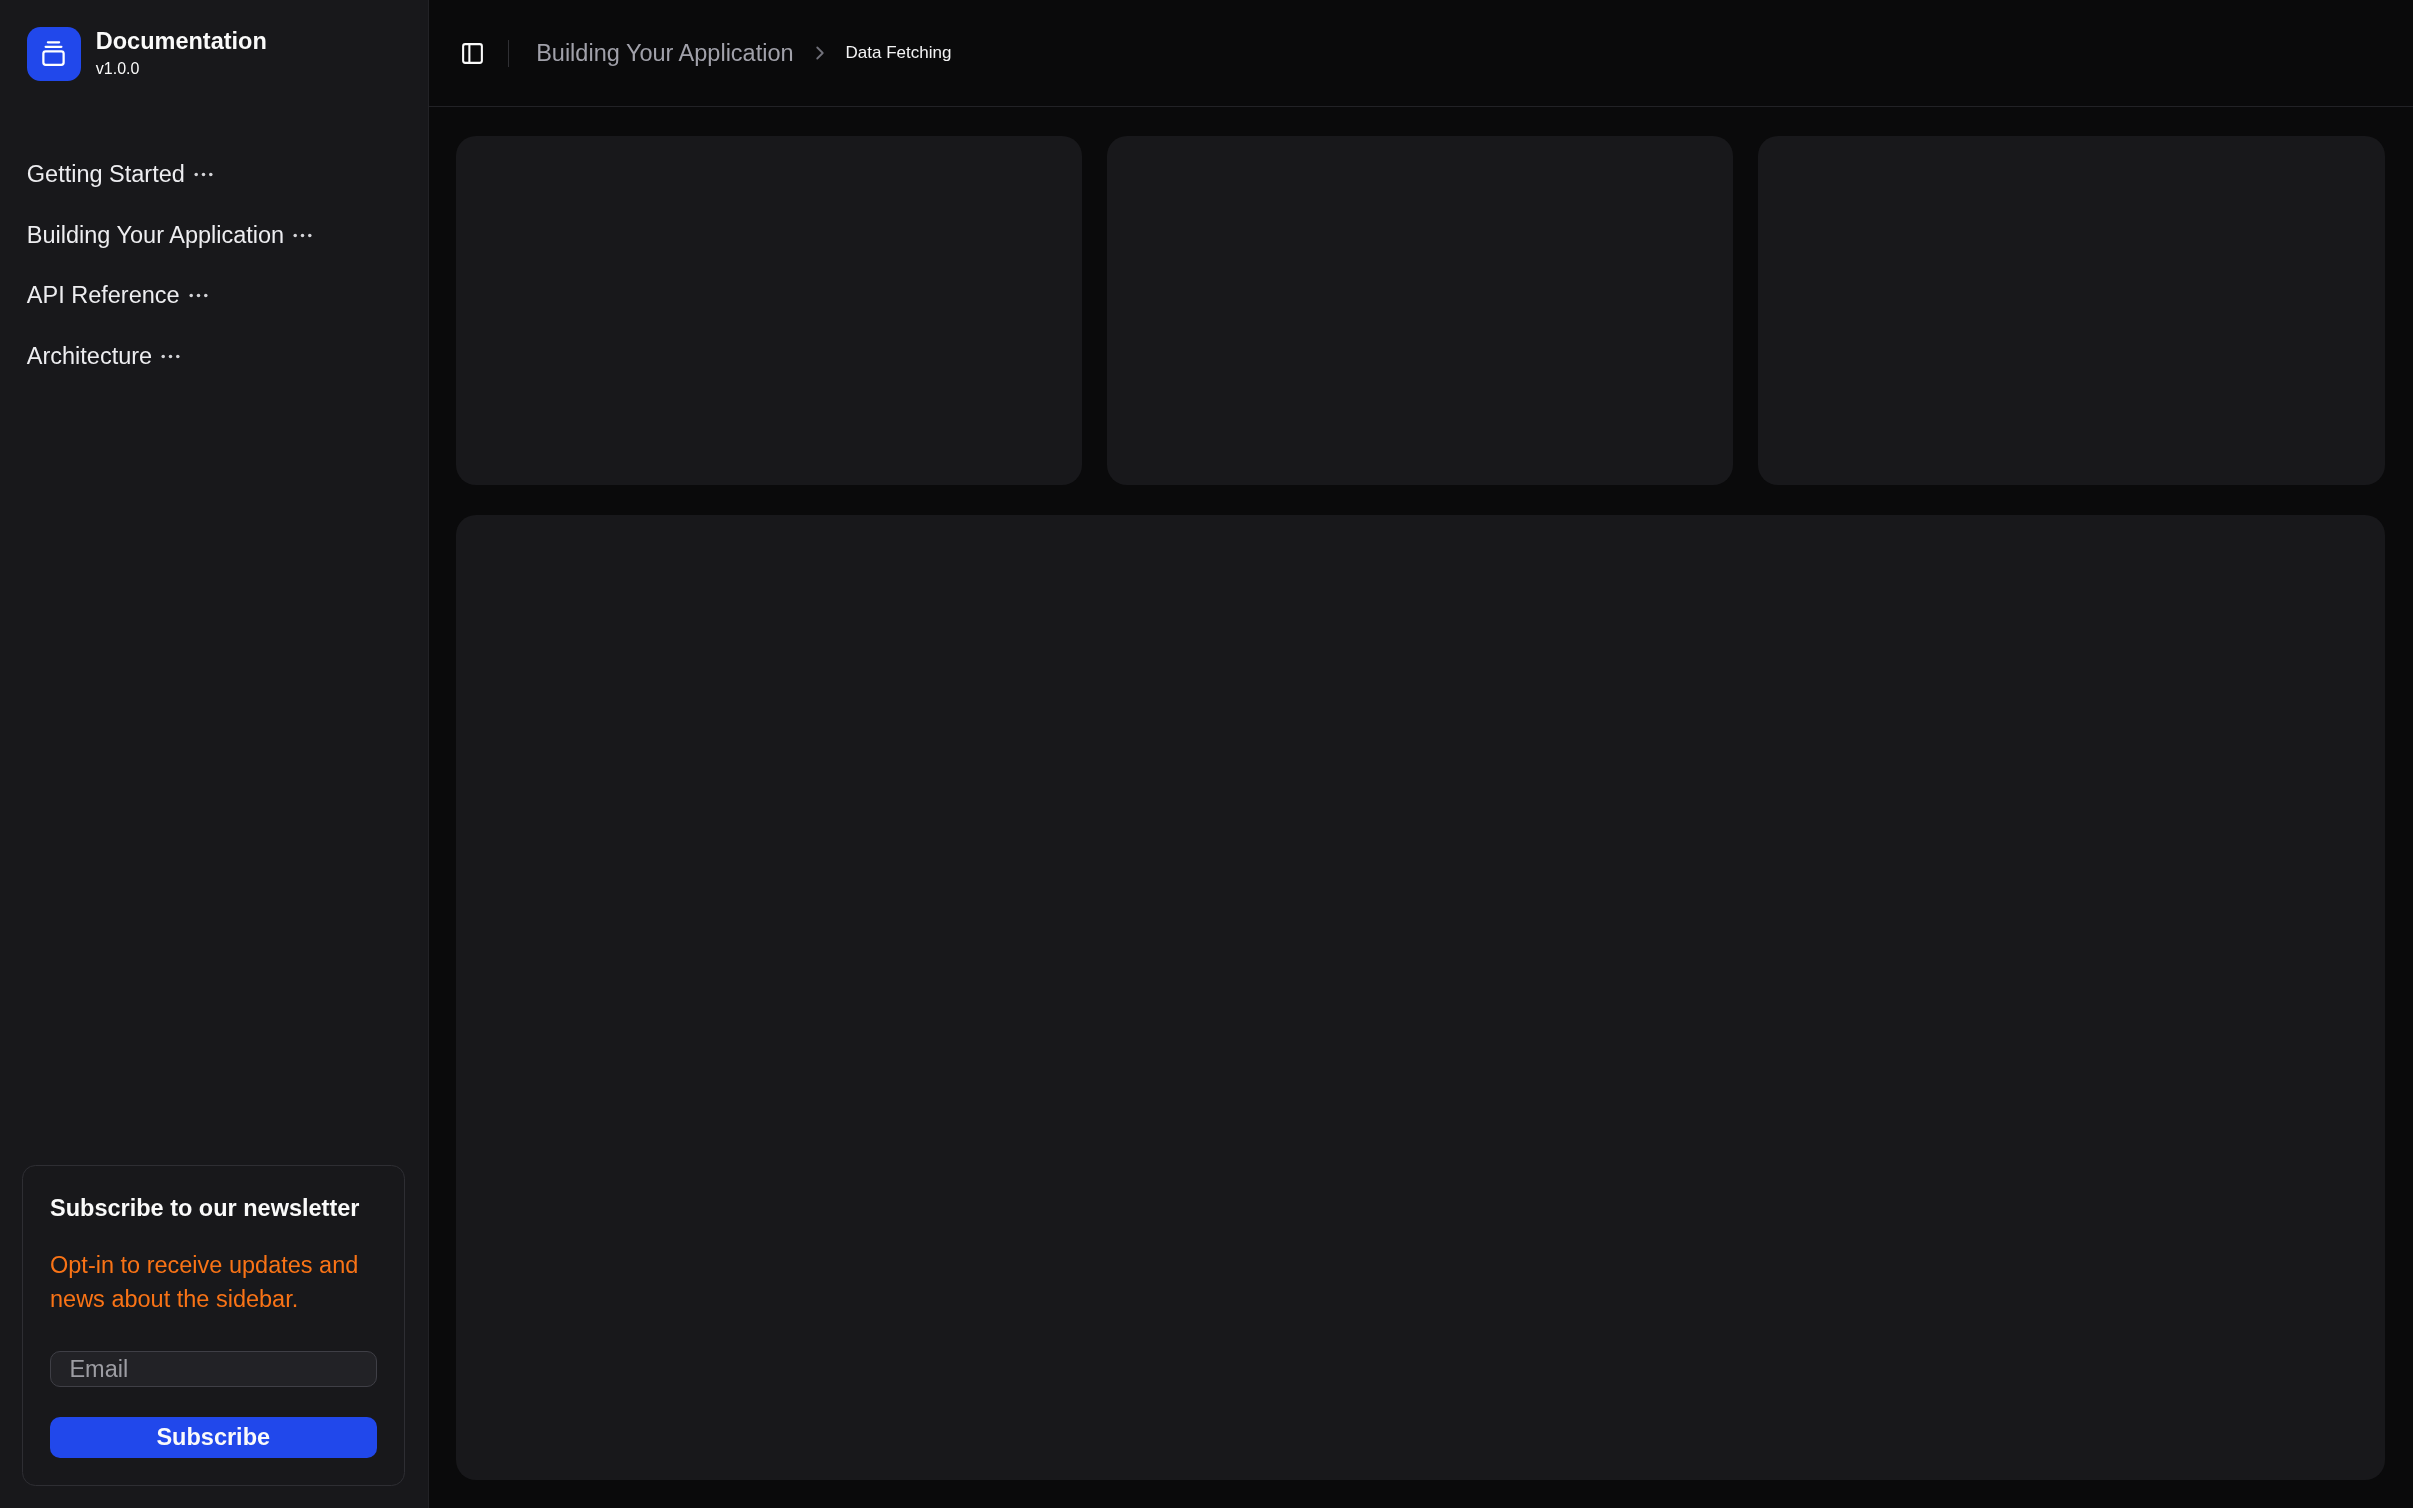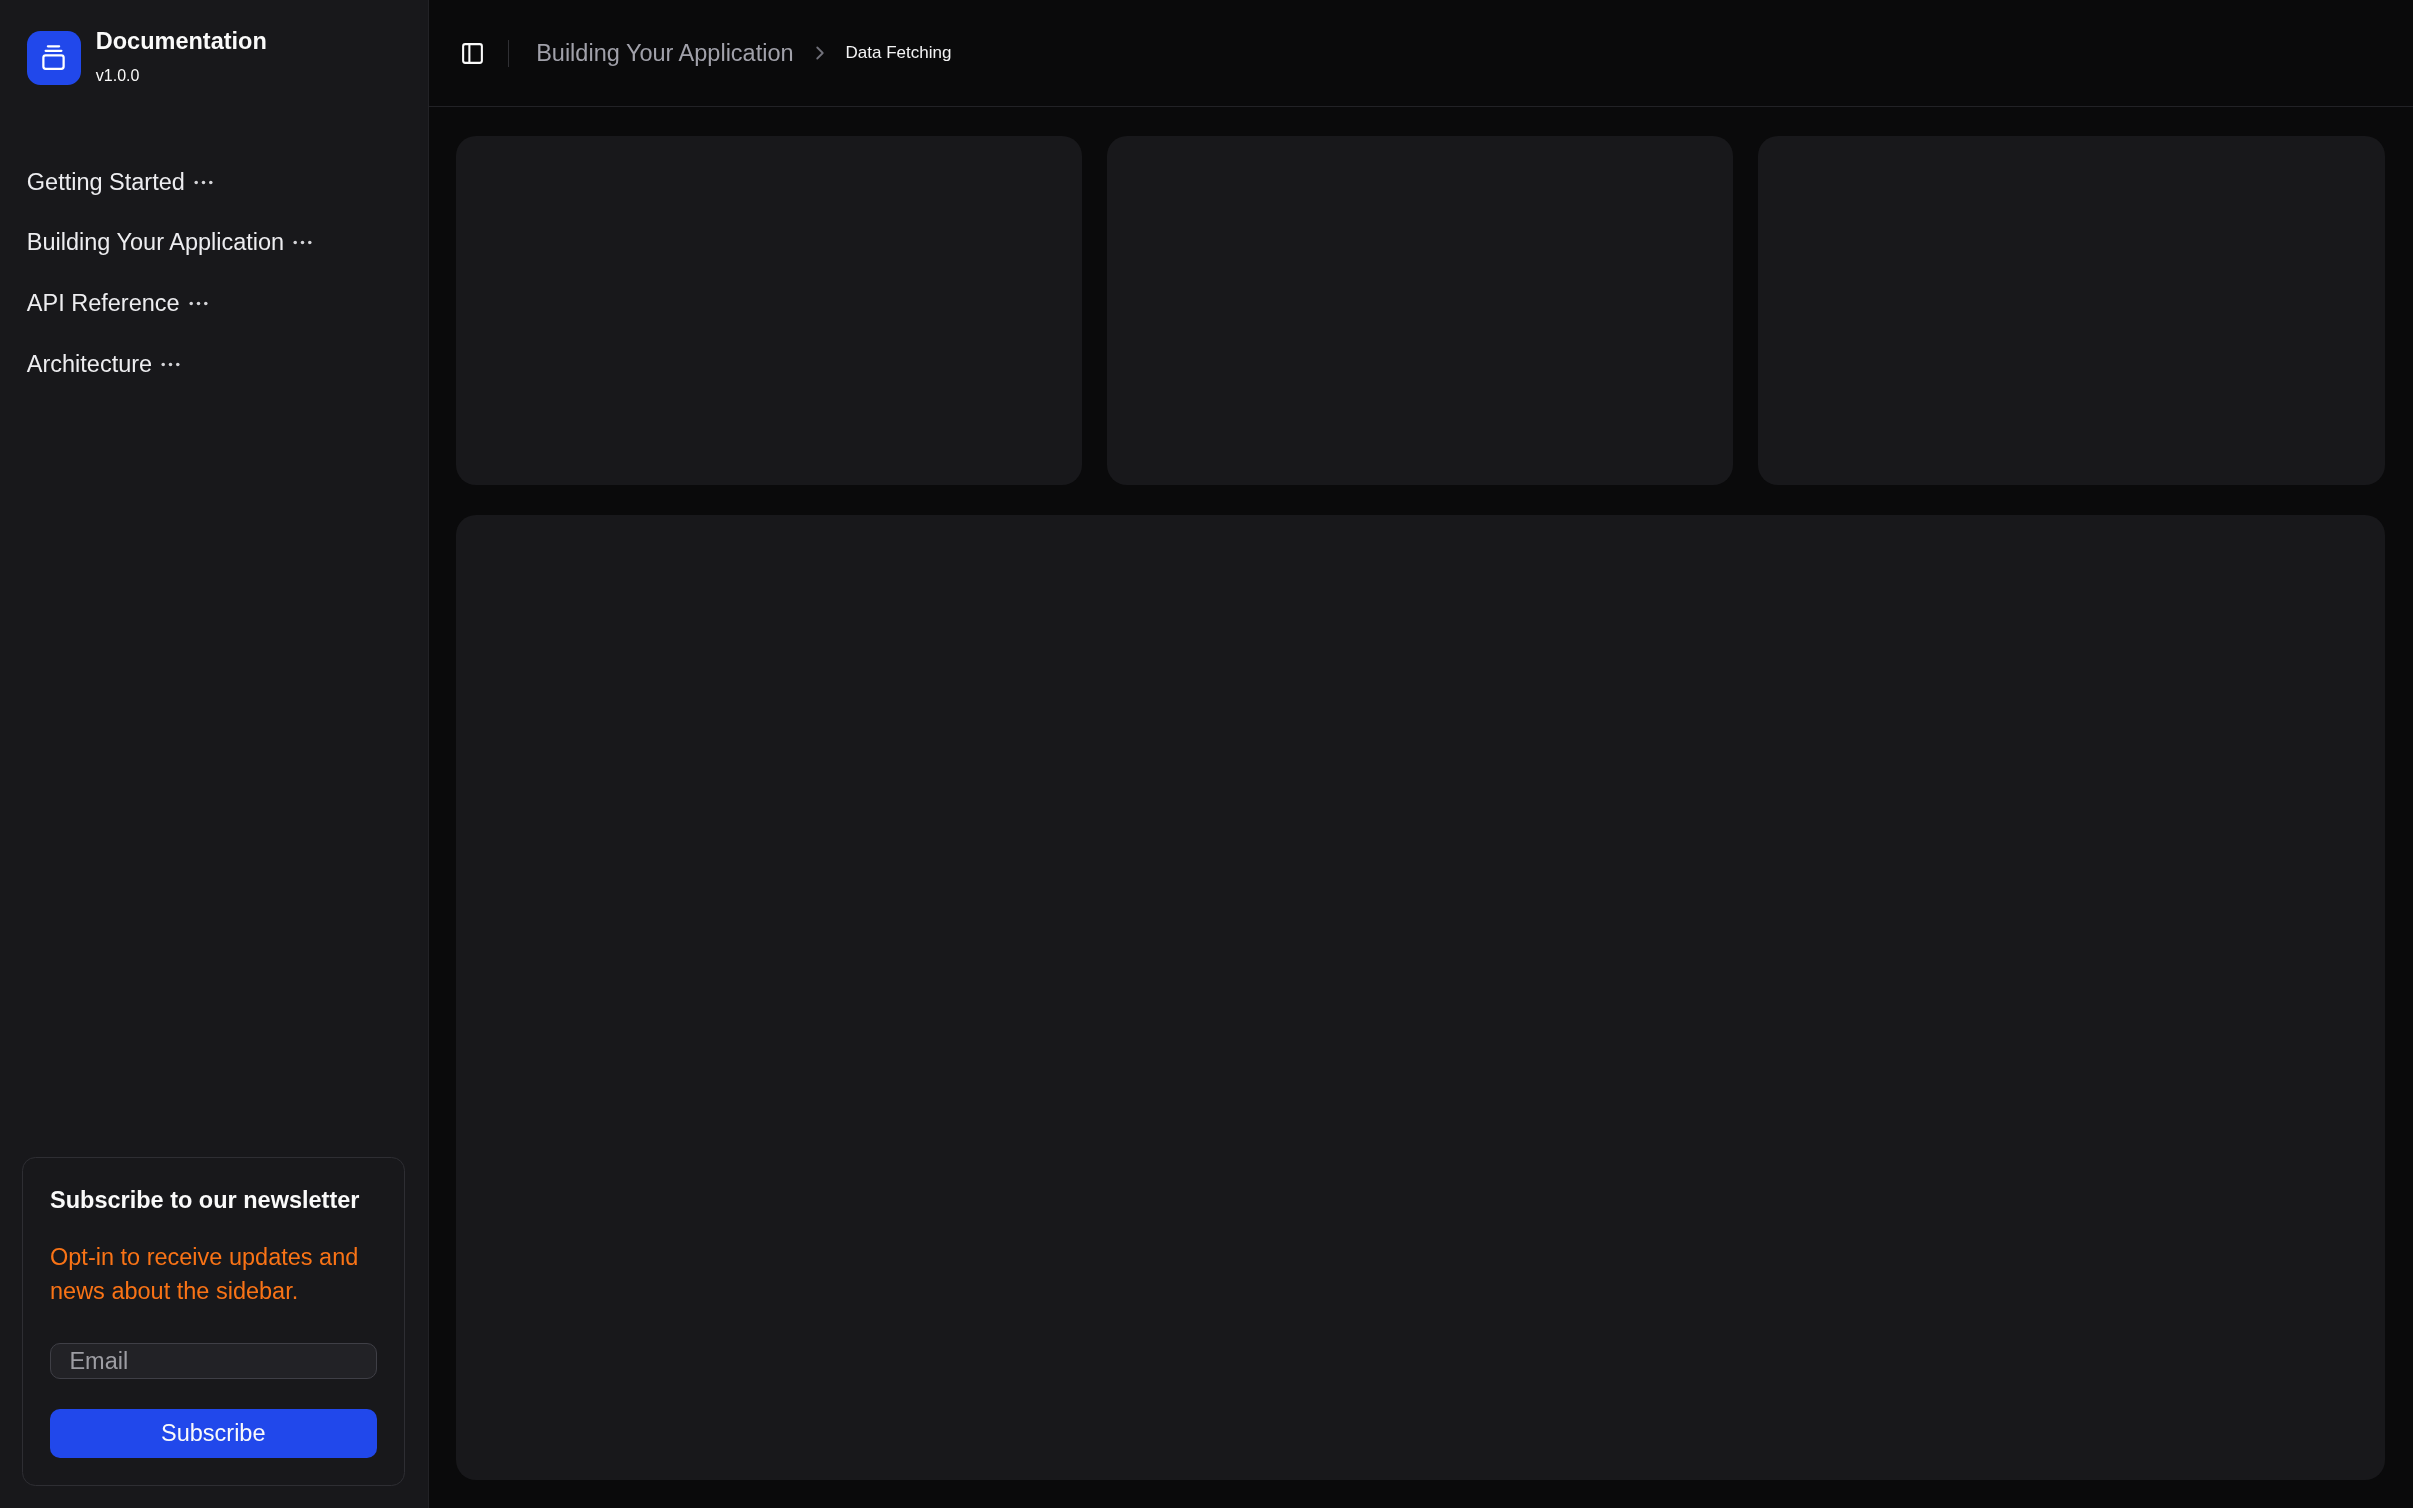--- a/index.html
+++ b/index.html
@@ -36,21 +36,21 @@
     width: 54px;
     height: 54px;
     min-width: 54px;
     background: #2148eb;
     border-radius: 13.4px;
     display: flex;
     align-items: center;
     justify-content: center;
   }
   .brand-logo svg { width: 27px; height: 27px; }
-  .brand-text { display: flex; flex-direction: column; justify-content: center; gap: 8px; }
+  .brand-text { display: flex; flex-direction: column; justify-content: center; }
   .brand-title { font-size: 23.5px; font-weight: 700; line-height: 28.5px; color: #fafafa; }
   .brand-version { font-size: 16px; font-weight: 400; line-height: 25px; color: #fafafa; }
 
   .sidebar-menu {
     list-style: none;
     padding: 40px 13.4px 13.4px 13.4px;
     display: flex;
     flex-direction: column;
     gap: 6.7px;
   }
@@ -98,28 +98,28 @@
     border-radius: 10px;
     padding: 0 18.4px;
     font-size: 23.5px;
     font-family: "Liberation Sans", sans-serif;
     color: #fafafa;
     outline: none;
   }
   .newsletter-input::placeholder { color: #9d9da3; }
   .subscribe-button {
     margin-top: 17px;
-    height: 49px;
+    height: 41px;
     width: 100%;
     background: #2148eb;
     border: none;
     border-radius: 10px;
     color: #fafafa;
     font-size: 23.5px;
-    font-weight: 400;
+    font-weight: 700;
     font-family: "Liberation Sans", sans-serif;
     cursor: pointer;
   }
 
   
   .main { flex: 1; height: 100%; display: flex; flex-direction: column; background: #0a0a0b; }
   .main-header {
     height: 107px;
     min-height: 107px;
     border-bottom: 1.7px solid #222226;

